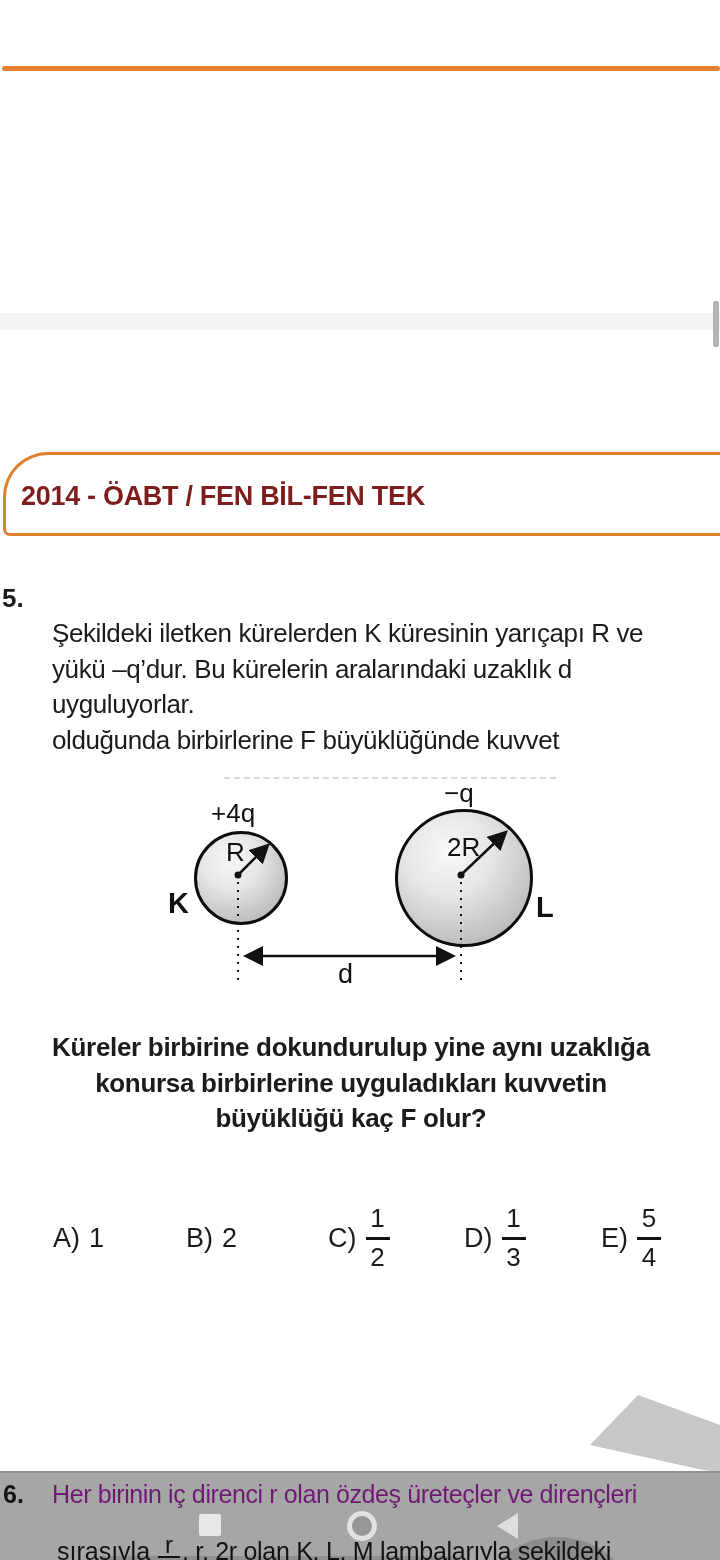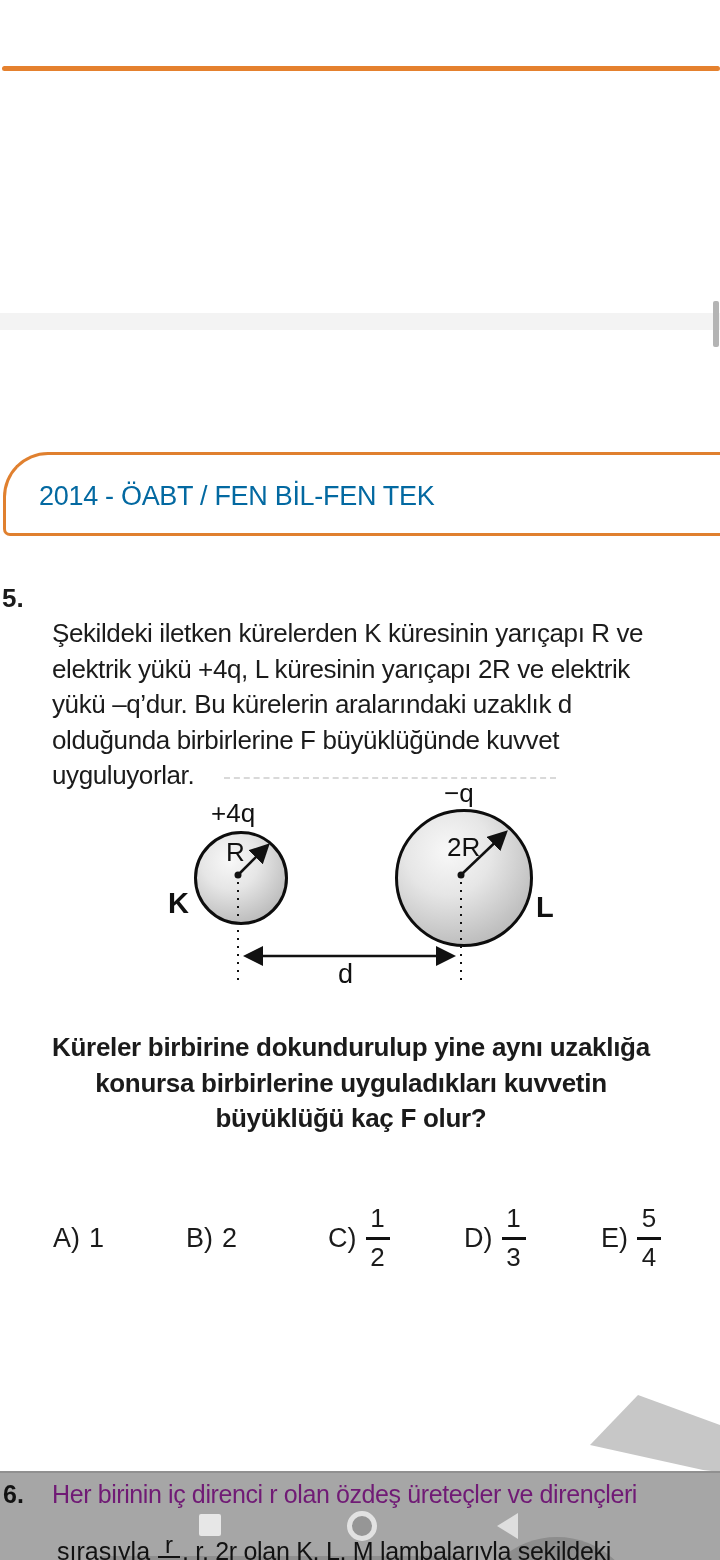--- a/index.html
+++ b/index.html
@@ -10,22 +10,22 @@
   
   .top-line{position:absolute;left:2px;top:66px;width:718px;height:5px;
     background:#E5812E;border-radius:3px;}
   
   .page-band{position:absolute;left:0;top:313px;width:720px;height:17px;background:#f3f3f3;}
   .scroll-thumb{position:absolute;right:1px;top:301px;width:6px;height:46px;
     background:#b4b4b4;border-radius:2px;}
   
   .header-box{position:absolute;left:3px;top:452px;width:760px;height:78px;
     border:3px solid #E0802F;border-right:none;border-radius:45px 0 0 7px;background:#fff;}
-  .header-title{position:absolute;left:33px;top:26px;font-size:27px;font-weight:normal;
-    color:#0369a1;letter-spacing:-0.3px;white-space:nowrap;}
+  .header-title{position:absolute;left:15px;top:26px;font-size:27px;font-weight:bold;
+    color:#7f1d1d;letter-spacing:-0.3px;white-space:nowrap;}
   
   .q5-number{position:absolute;left:2px;top:583px;font-size:26px;font-weight:bold;}
   .q5-text{position:absolute;left:52px;top:583px;font-size:26px;line-height:35.5px;
     letter-spacing:-0.4px;margin-top:33px;}
   .q5-text div{white-space:nowrap;}
   .q5-bold{position:absolute;left:52px;top:1030px;font-size:26px;font-weight:bold;
     line-height:35.5px;letter-spacing:-0.3px;text-align:center;}
   .q5-bold div{white-space:nowrap;}
   
   .guide-dashes{position:absolute;left:224px;top:777px;width:332px;height:0;
@@ -90,24 +90,23 @@
   <div class="page-band"></div>
   <div class="scroll-thumb"></div>
 
   <div class="header-box">
     <div class="header-title">2014 - ÖABT / FEN BİL-FEN TEK</div>
   </div>
 
   <div class="q5-number">5.</div>
   <div class="q5-text">
     <div>Şekildeki iletken kürelerden K küresinin yarıçapı R ve</div>
-    <div>elektrik yükü +4q, L küresinin yarıçapı 2R ve elektrik</div>
     <div>yükü –q’dur. Bu kürelerin aralarındaki uzaklık d</div>
+    <div>uyguluyorlar.</div>
     <div>olduğunda birbirlerine F büyüklüğünde kuvvet</div>
-    <div>uyguluyorlar.</div>
   </div>
 
   <div class="guide-dashes"></div>
   <div class="sphere sphere-k"></div>
   <div class="sphere sphere-l"></div>
 
   <svg class="diagram-svg" viewBox="0 0 420 230" xmlns="http://www.w3.org/2000/svg">
     <defs>
       <marker id="ah" viewBox="0 0 10 10" refX="8" refY="5" markerWidth="8" markerHeight="8" orient="auto-start-reverse">
         <path d="M0,0 L10,5 L0,10 z" fill="#111"></path>

